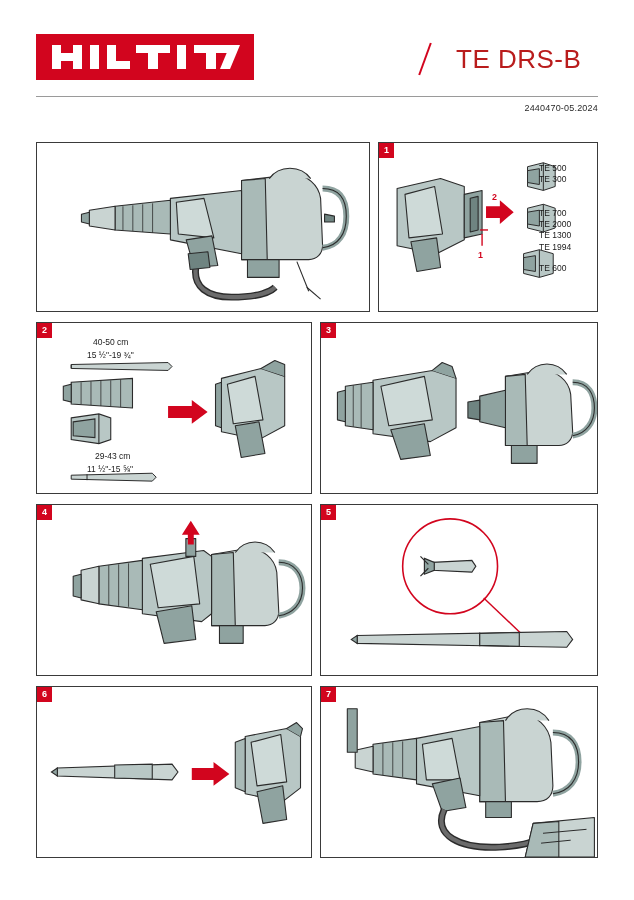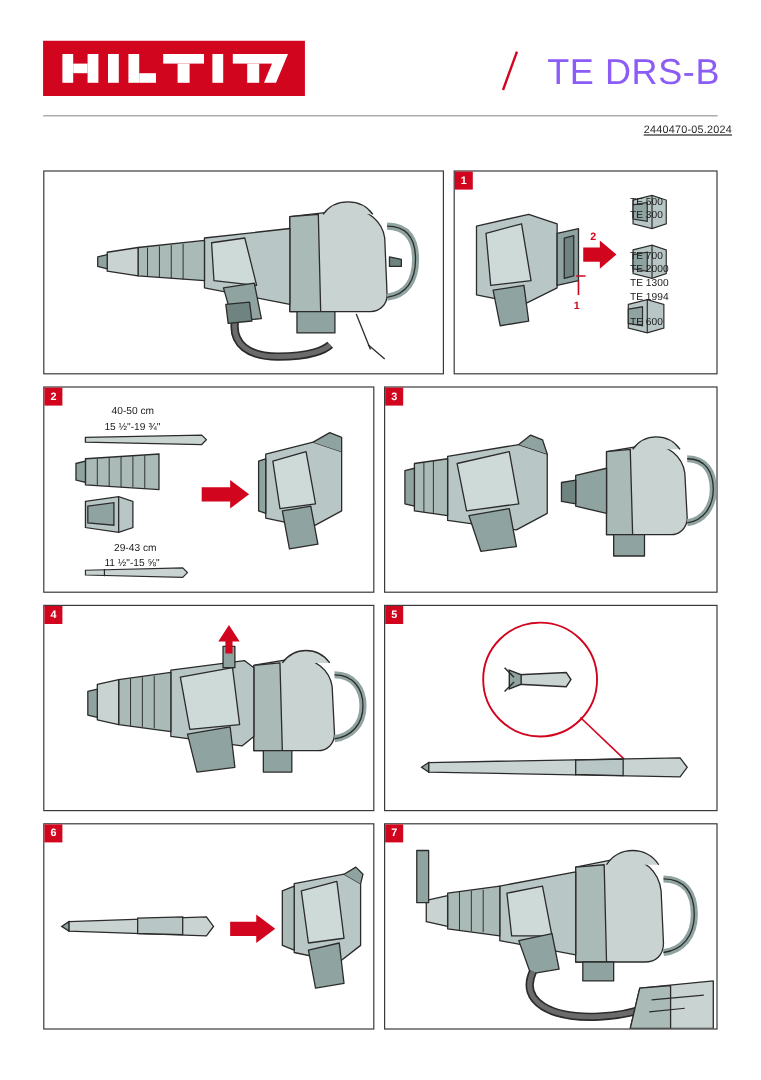--- a/index.html
+++ b/index.html
@@ -46,40 +46,39 @@
     top: 42px;
     width: 2px;
     height: 34px;
     background: #d2051e;
     transform: rotate(20deg);
   }
   .doc-title {
     position: absolute;
     left: 456px;
     top: 44px;
-    font-size: 30px;
+    font-size: 26px;
     letter-spacing: 0.5px;
-    color: #8b5cf6;
+    color: #b91c1c;
   }
   .rule {
     position: absolute;
     left: 36px;
     top: 96px;
     width: 562px;
     height: 1px;
     background: #9a9a9a;
   }
   .doc-number {
     position: absolute;
-    right: 24px;
+    right: 36px;
     top: 103px;
     font-size: 9px;
     color: #2a2a2a;
     letter-spacing: 0.2px;
-    text-decoration: underline;
   }
 
   
   .panel {
     position: absolute;
     border: 1px solid #3a3a3a;
     box-sizing: border-box;
     background: #ffffff;
   }
   .step-badge {
@@ -117,21 +116,21 @@
   
   .model-list {
     position: absolute;
     right: 8px;
     top: 20px;
     width: 96px;
     font-size: 8.5px;
     line-height: 1.32;
     color: #1a1a1a;
   }
-  .model-group { position: absolute; left: 32px; }
+  .model-group { position: absolute; left: 46px; }
   .model-group.g1 { top: 0px; }
   .model-group.g2 { top: 45px; }
   .model-group.g3 { top: 100px; }
 
   
   .measure {
     position: absolute;
     font-size: 8.5px;
     color: #1a1a1a;
     text-align: left;

